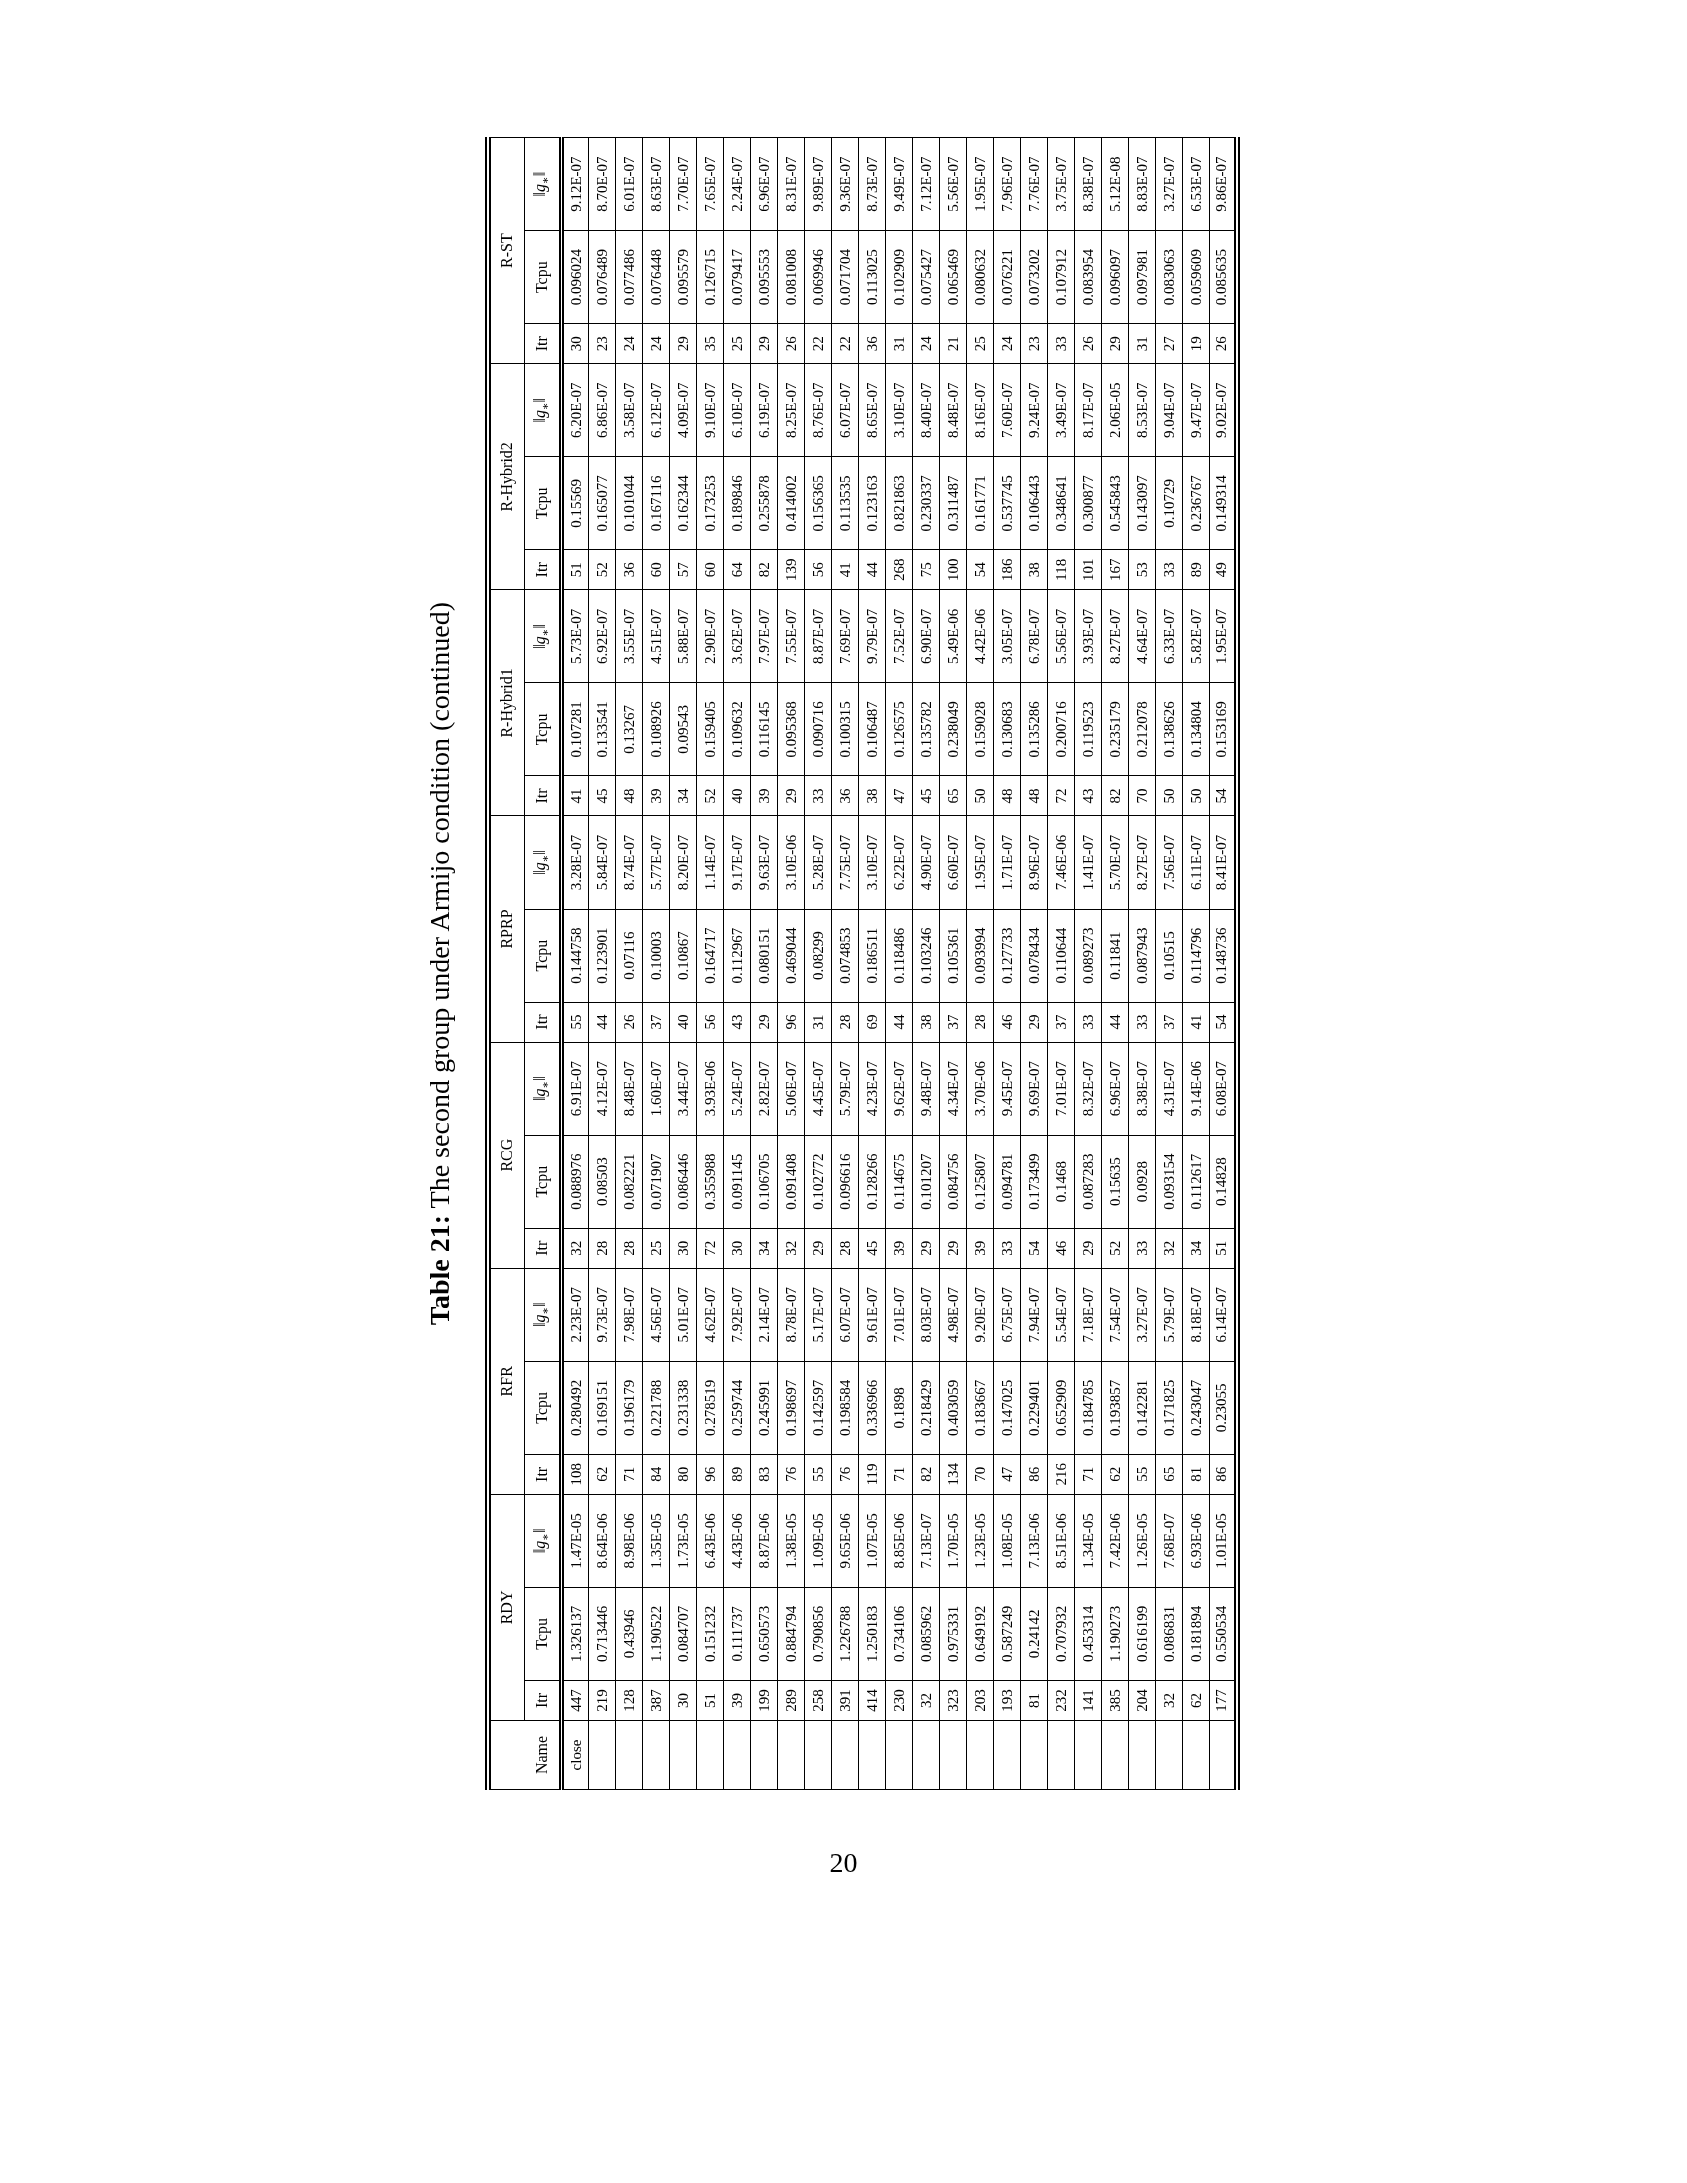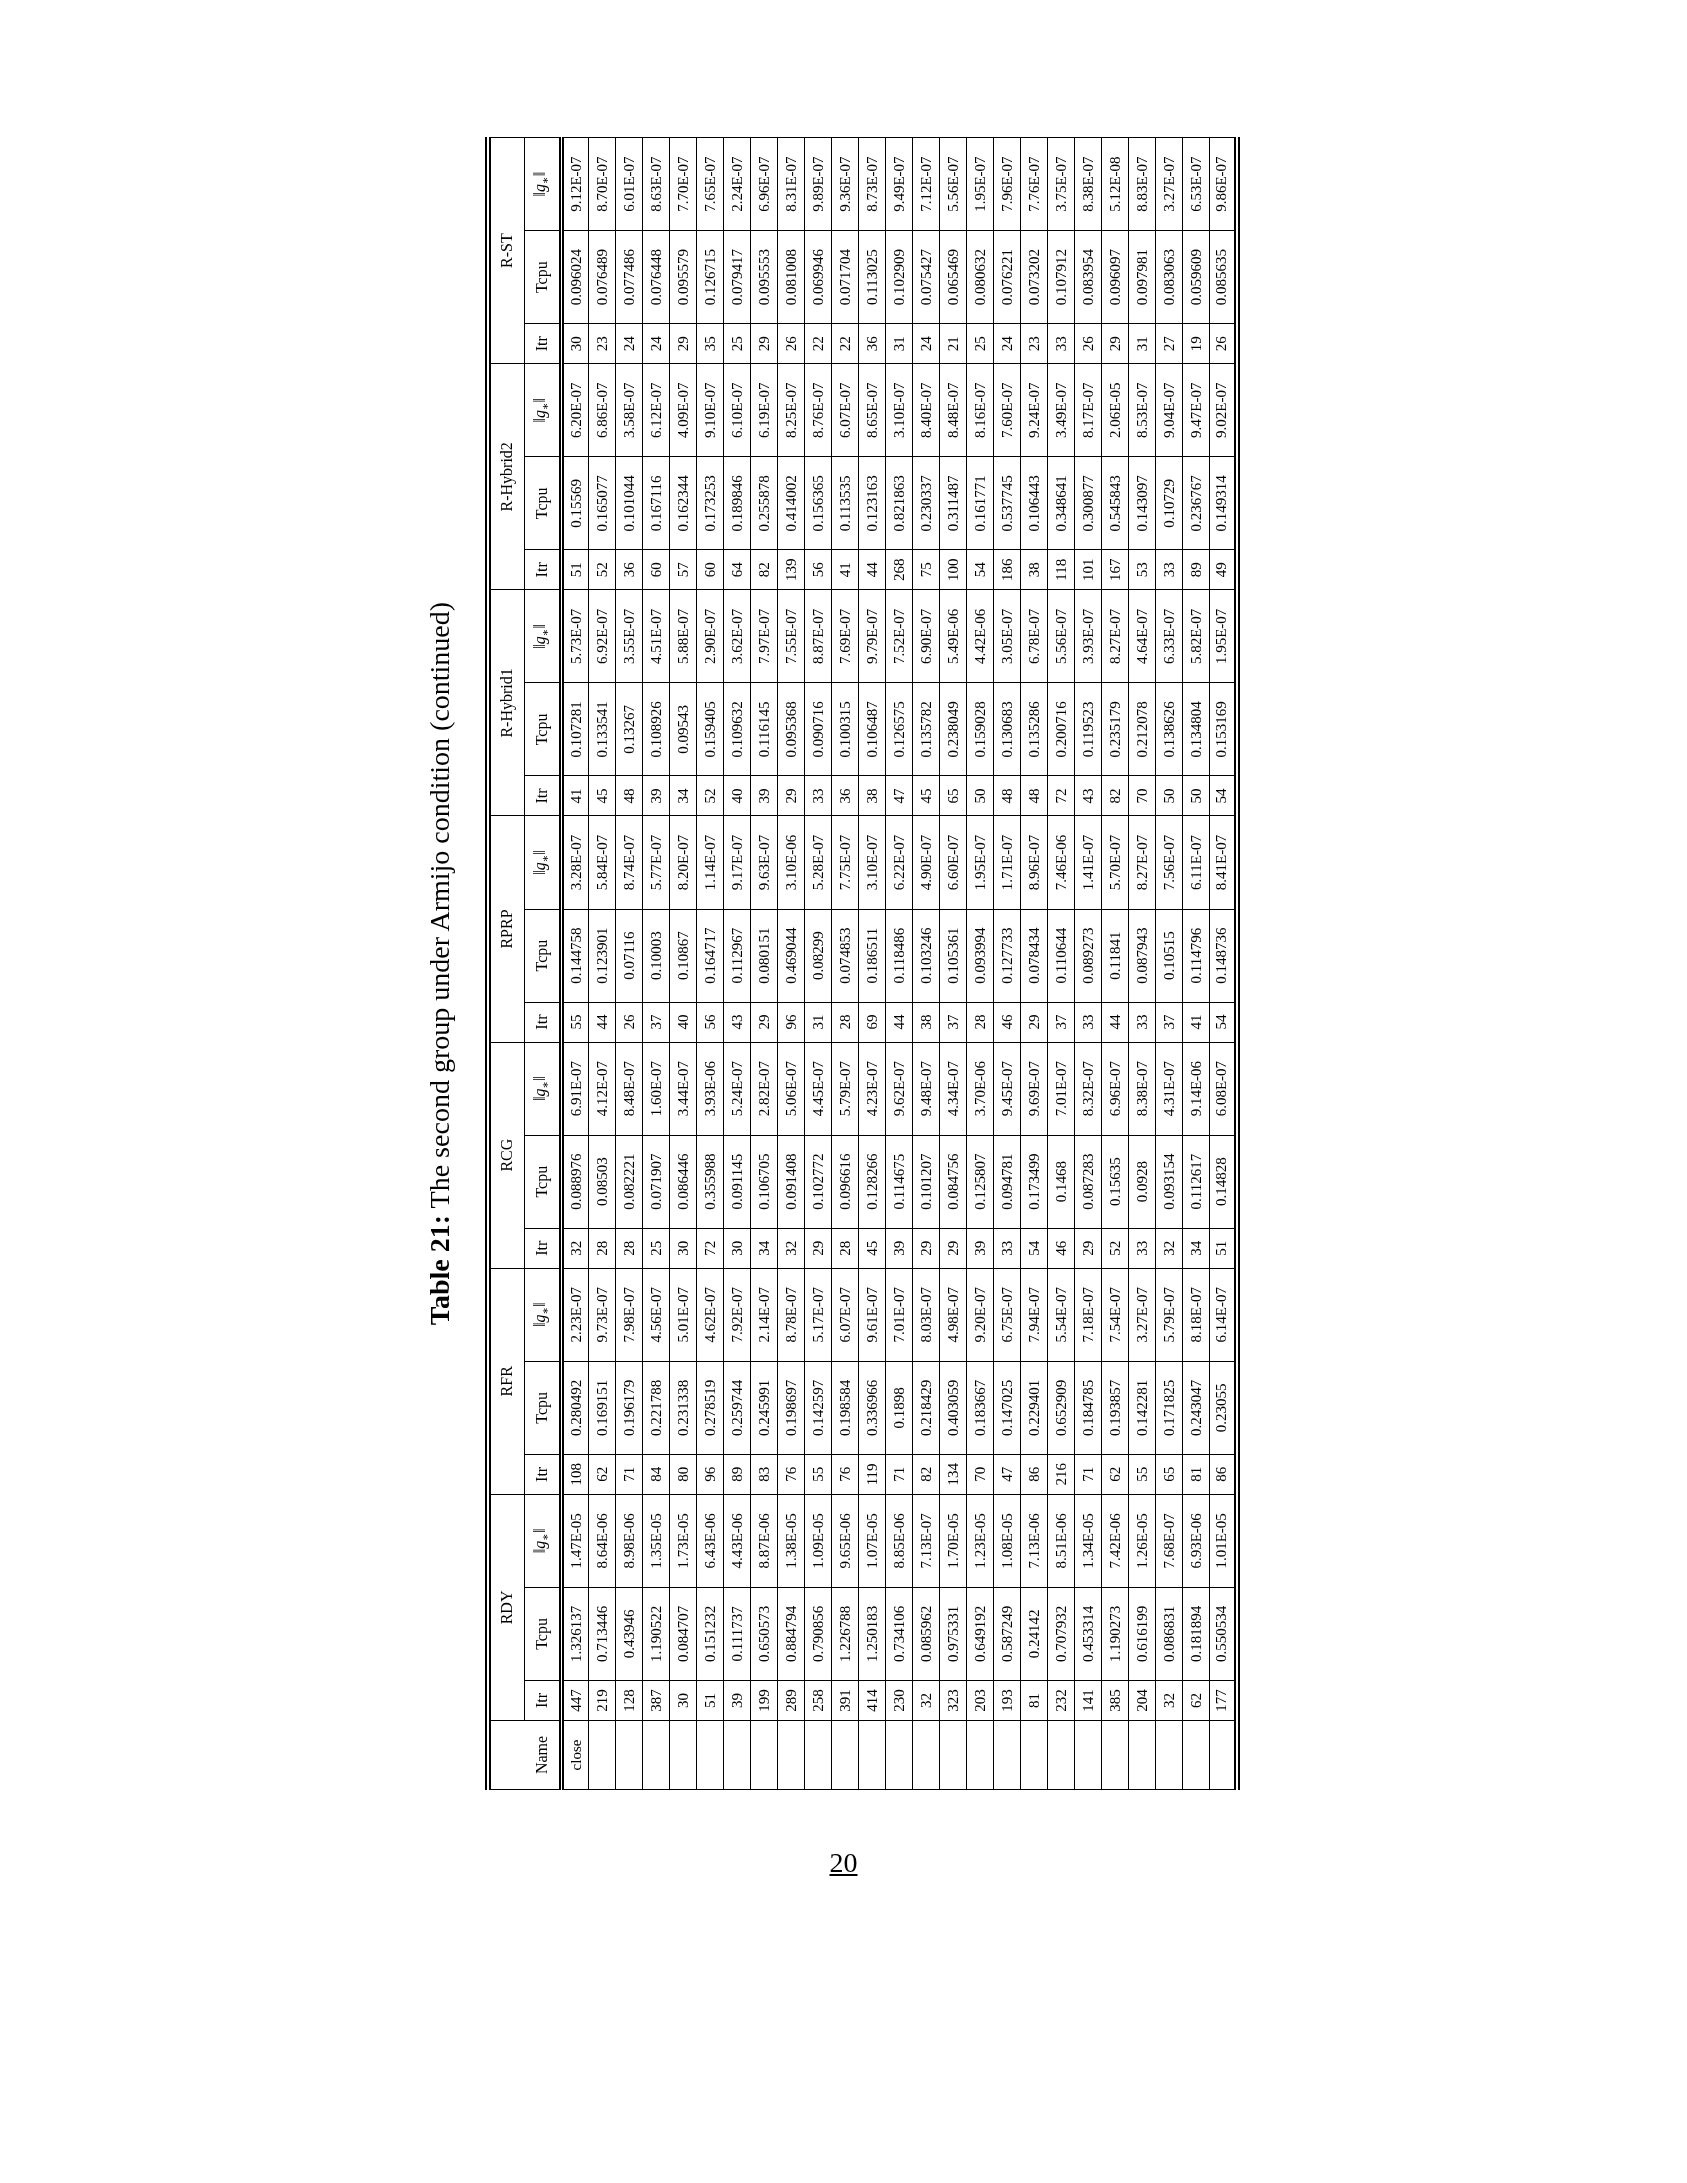--- a/index.html
+++ b/index.html
@@ -23,21 +23,21 @@
   .results tbody tr{height:27px;}
   .results thead th{font-size:16px;}
   .results tbody td{font-size:15px;}
   th.corner{border-bottom:none;}
   th.name-head{border-top:none;}
   .results thead tr.subhead th{border-bottom:5.3px double #000;}
   th.gn i{font-style:italic;}
   th.gn sub{font-size:0.7em;}
 
   .page-number{position:absolute;left:0;top:1847px;width:1687px;text-align:center;
-               font-size:28px;text-decoration:underline;}
+               font-size:28px;}
 </style>
 </head>
 <body>
 
 <div class="rot-wrap">
   <div class="caption">
     <span class="cap-label">Table 21:</span>
     <span class="cap-text">The second group under Armijo condition (continued)</span>
   </div>
 

